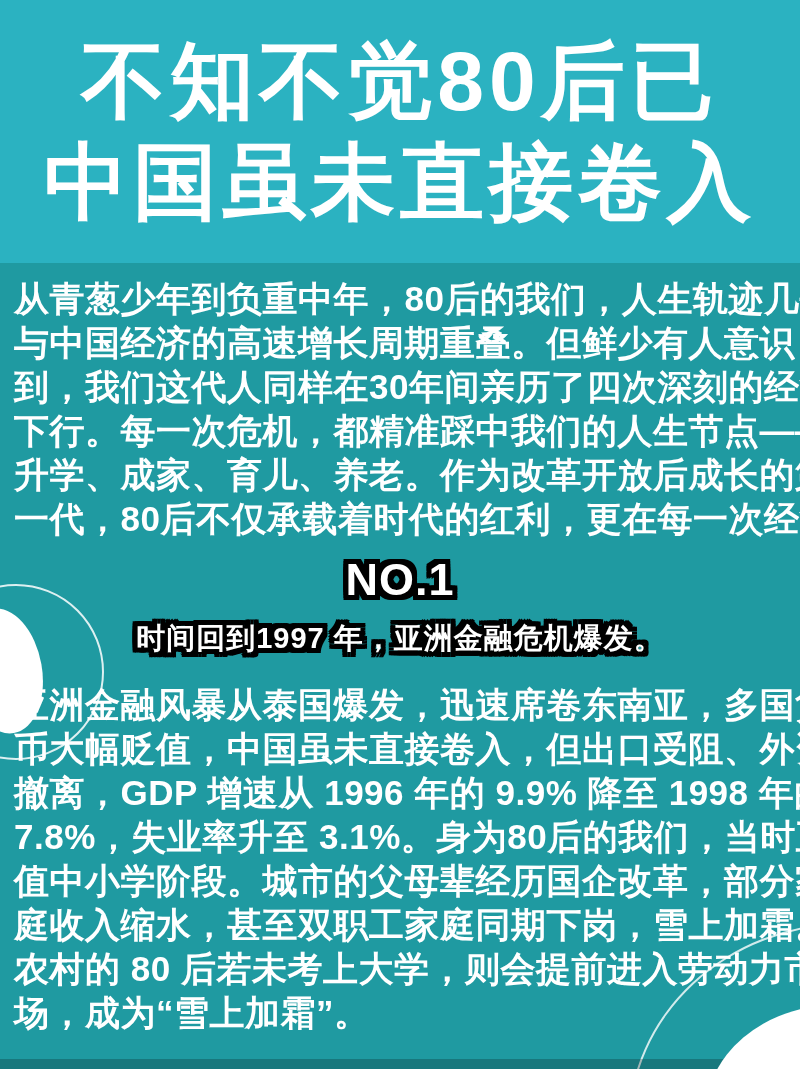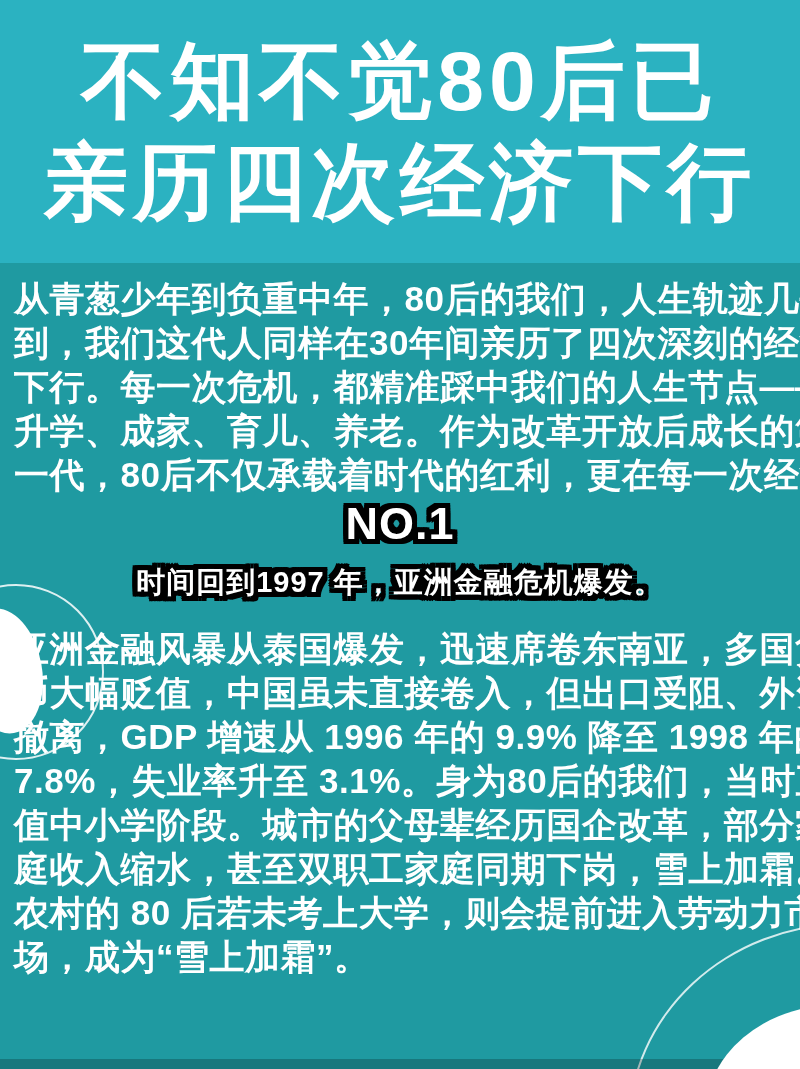--- a/index.html
+++ b/index.html
@@ -39,21 +39,21 @@
     color:var(--text);font-weight:800;text-align:center;white-space:nowrap;
     text-shadow:
       -5px -5px 0 var(--outline), 0 -5px 0 var(--outline), 5px -5px 0 var(--outline),
       -5px  0  0 var(--outline), 5px  0  0 var(--outline),
       -5px  5px 0 var(--outline), 0  5px 0 var(--outline), 5px  5px 0 var(--outline),
       -3px -5px 0 var(--outline), 3px -5px 0 var(--outline),
       -5px -3px 0 var(--outline), 5px -3px 0 var(--outline),
       -5px  3px 0 var(--outline), 5px  3px 0 var(--outline),
       -3px  5px 0 var(--outline), 3px  5px 0 var(--outline);
   }
-  .section-number{position:relative;z-index:2;margin-top:2px;font-size:45px;line-height:50px;letter-spacing:1px;}
+  .section-number{position:relative;z-index:2;margin-top:14px;font-size:45px;line-height:50px;letter-spacing:1px;}
   .section-heading{position:relative;z-index:2;margin-top:4px;font-size:29px;line-height:58px;letter-spacing:1px;}
 
   
   .blob-left{
     position:absolute;left:-36px;top:608px;width:78px;height:126px;
     background:#fff;border-radius:50%;transform:rotate(-10deg);z-index:1;
   }
   .ring-left{
     position:absolute;left:-72px;top:584px;width:172px;height:172px;
     border:2px solid rgba(255,255,255,.85);border-radius:50%;z-index:1;
@@ -71,25 +71,26 @@
     background:rgba(0,0,0,.22);z-index:1;
   }
 </style>
 </head>
 <body>
 
 <div class="page">
 
   <div class="header">
     <div class="title-line">不知不觉80后已</div>
-    <div class="title-line">亲历四次经济下行</div>
+    <div class="title-line">中国虽未直接卷入</div>
   </div>
 
   <div class="intro">
     <div class="para-line">从青葱少年到负重中年，80后的我们，人生轨迹几乎</div>
+    <div class="para-line">与中国经济的高速增长周期重叠。但鲜少有人意识</div>
     <div class="para-line">到，我们这代人同样在30年间亲历了四次深刻的经济</div>
     <div class="para-line">下行。每一次危机，都精准踩中我们的人生节点——</div>
     <div class="para-line">升学、成家、育儿、养老。作为改革开放后成长的第</div>
     <div class="para-line">一代，80后不仅承载着时代的红利，更在每一次经济</div>
   </div>
 
   <div class="outlined section-number">NO.1</div>
 
   <div class="outlined section-heading">时间回到1997 年，亚洲金融危机爆发。</div>
 

